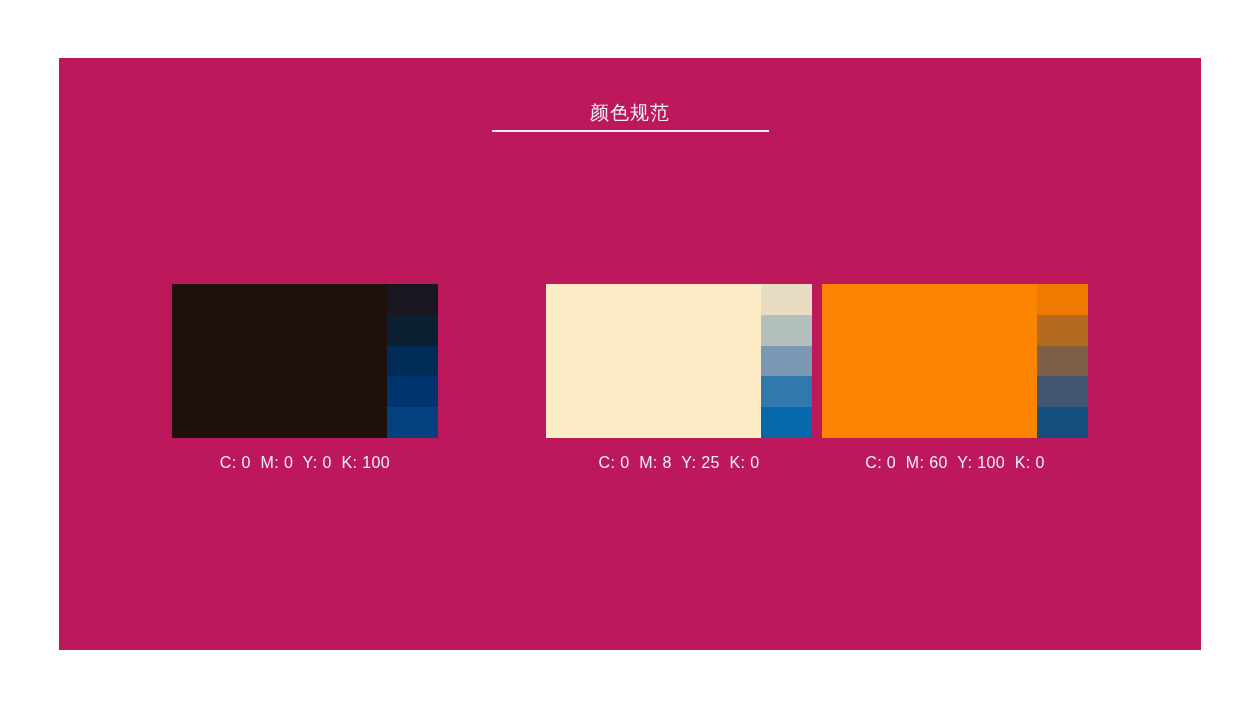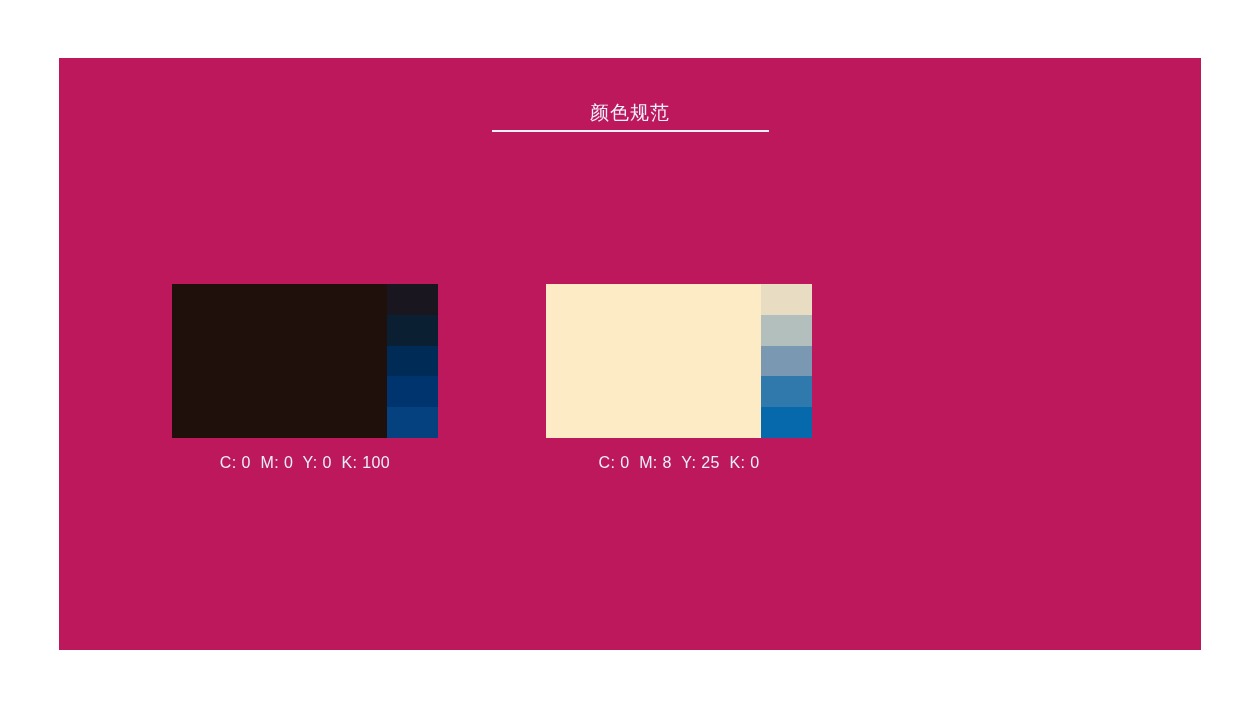--- a/index.html
+++ b/index.html
@@ -134,15 +134,28 @@
           <div class="scale-cell" style="background: rgb(232, 220, 195);"></div>
           <div class="scale-cell" style="background: rgb(179, 191, 189);"></div>
           <div class="scale-cell" style="background: rgb(123, 152, 179);"></div>
           <div class="scale-cell" style="background: rgb(47, 121, 172);"></div>
           <div class="scale-cell" style="background: rgb(5, 105, 171);"></div>
         </div>
       </div>
       <div class="swatch-caption">C: 0  M: 8  Y: 25  K: 0</div>
     </div>
 
+    <div class="swatch-group g2">
+      <div class="swatch-card">
+        <div class="swatch-main" style="background: rgb(252, 132, 0);"></div>
+        <div class="swatch-scale">
+          <div class="scale-cell" style="background: rgb(238, 122, 2);"></div>
+          <div class="scale-cell" style="background: rgb(181, 106, 34);"></div>
+          <div class="scale-cell" style="background: rgb(126, 96, 72);"></div>
+          <div class="scale-cell" style="background: rgb(63, 85, 112);"></div>
+          <div class="scale-cell" style="background: rgb(21, 79, 126);"></div>
+        </div>
+      </div>
+      <div class="swatch-caption">C: 0  M: 60  Y: 100  K: 0</div>
+    </div>
 
   </div>
 </div>
 
 </body></html>

